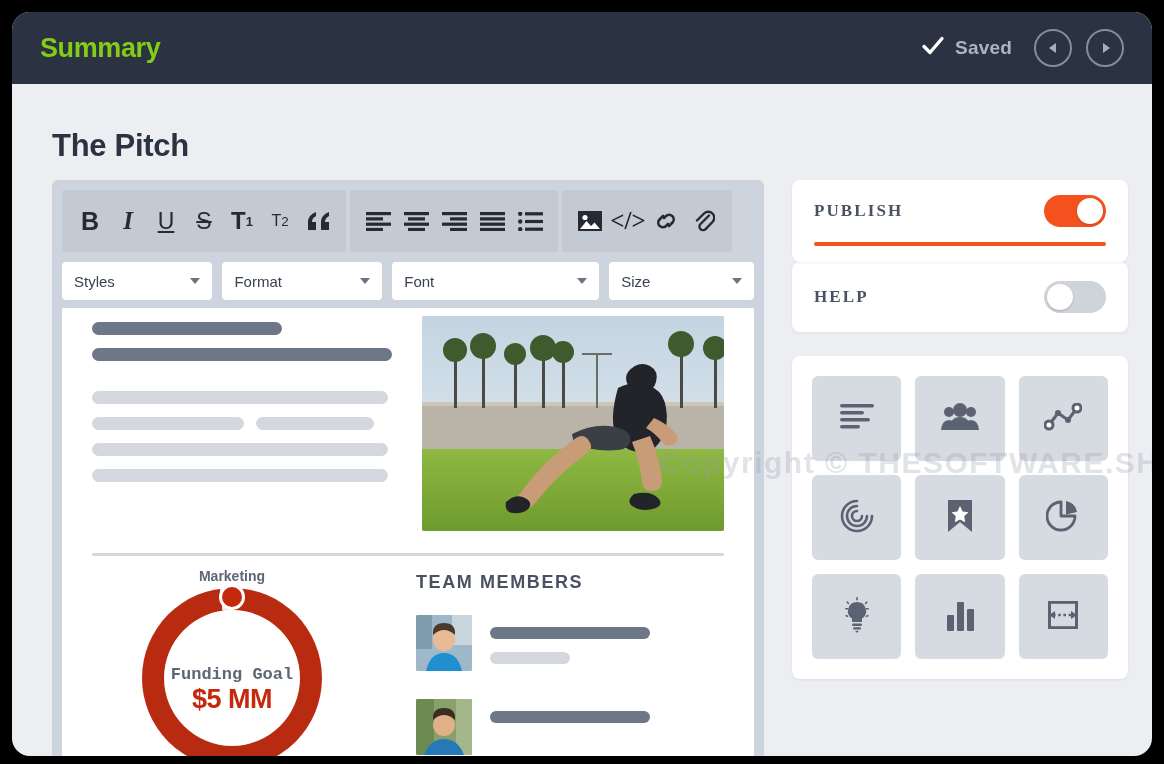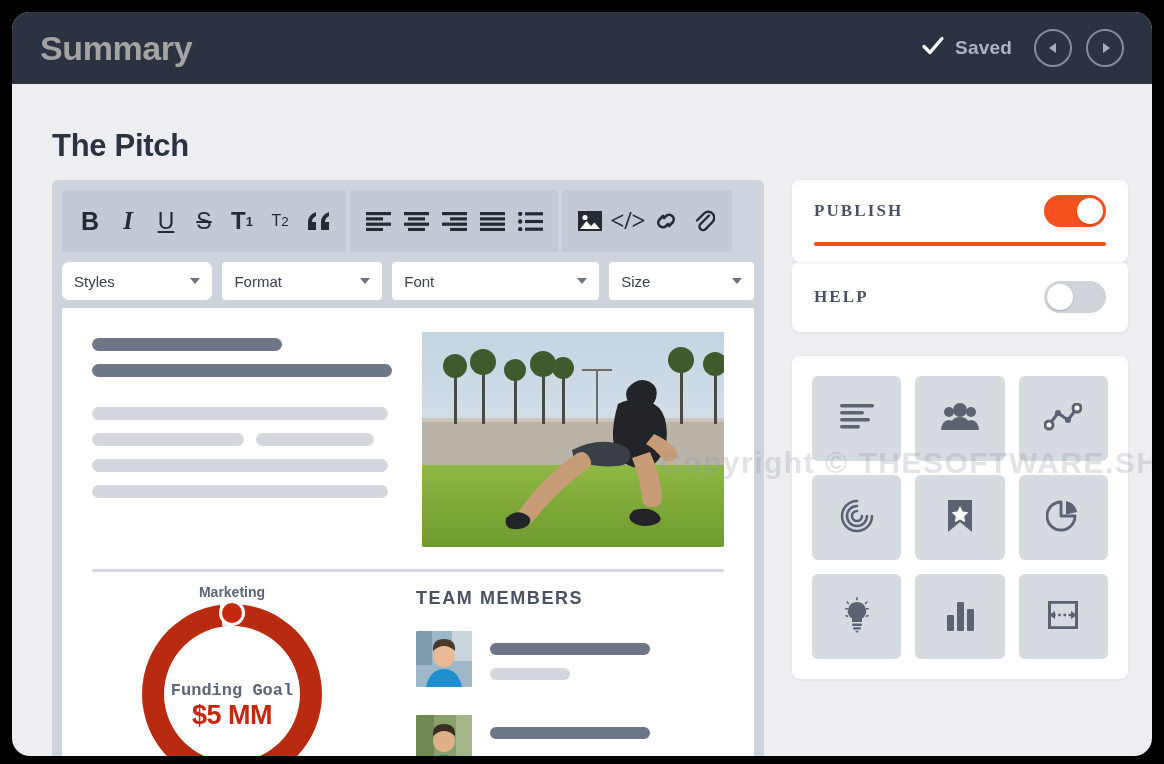--- a/index.html
+++ b/index.html
@@ -22,22 +22,22 @@
 
   
   .titlebar {
     position: absolute; left: 0; top: 0;
     width: 1140px; height: 72px;
     background: #2b3241;
     display: flex; align-items: center;
     padding: 0 28px 0 28px;
   }
   .app-title {
-    color: #a3a3a3;
-    font-size: 34px;
+    color: #84cc16;
+    font-size: 27px;
     font-weight: bold;
     letter-spacing: -0.4px;
   }
   .titlebar-right {
     margin-left: auto;
     display: flex; align-items: center; gap: 14px;
   }
   .saved-wrap { display: flex; align-items: center; gap: 10px; margin-right: 8px; }
   .check-icon { display: block; }
   .saved-label {
@@ -101,37 +101,37 @@
 
   
   .select-row { display: flex; gap: 10px; margin-top: 10px; height: 38px; }
   .sel {
     background: #ffffff; border-radius: 4px;
     display: flex; align-items: center; justify-content: space-between;
     padding: 0 12px;
     font-size: 15px; color: #3a4150; font-weight: 500;
     cursor: pointer;
   }
-  .sel-styles { width: 158px; border-radius: 7px; }
+  .sel-styles { width: 158px; }
   .sel-format { width: 168px; }
   .sel-font   { width: 218px; }
   .sel-size   { width: 152px; }
   .caret {
     width: 0; height: 0; border-style: solid;
     border-width: 6px 5px 0 5px;
     border-color: #6c7482 transparent transparent transparent;
   }
 
   
   .doc-page {
     position: absolute; left: 10px; top: 128px;
     width: 692px; height: 448px;
     background: #ffffff;
     overflow: hidden;
-    padding: 24px 30px;
+    padding: 8px 30px;
   }
   .doc-top { display: flex; gap: 30px; }
   .doc-left { width: 300px; padding-top: 6px; }
   .bar { border-radius: 7px; height: 13px; margin-bottom: 13px; }
   .bar.dark { background: #6d7788; }
   .bar.light { background: #d4d8de; }
   .bar-row { display: flex; gap: 12px; }
   .hero-photo {
     width: 320px; height: 215px;
     border-radius: 2px;

